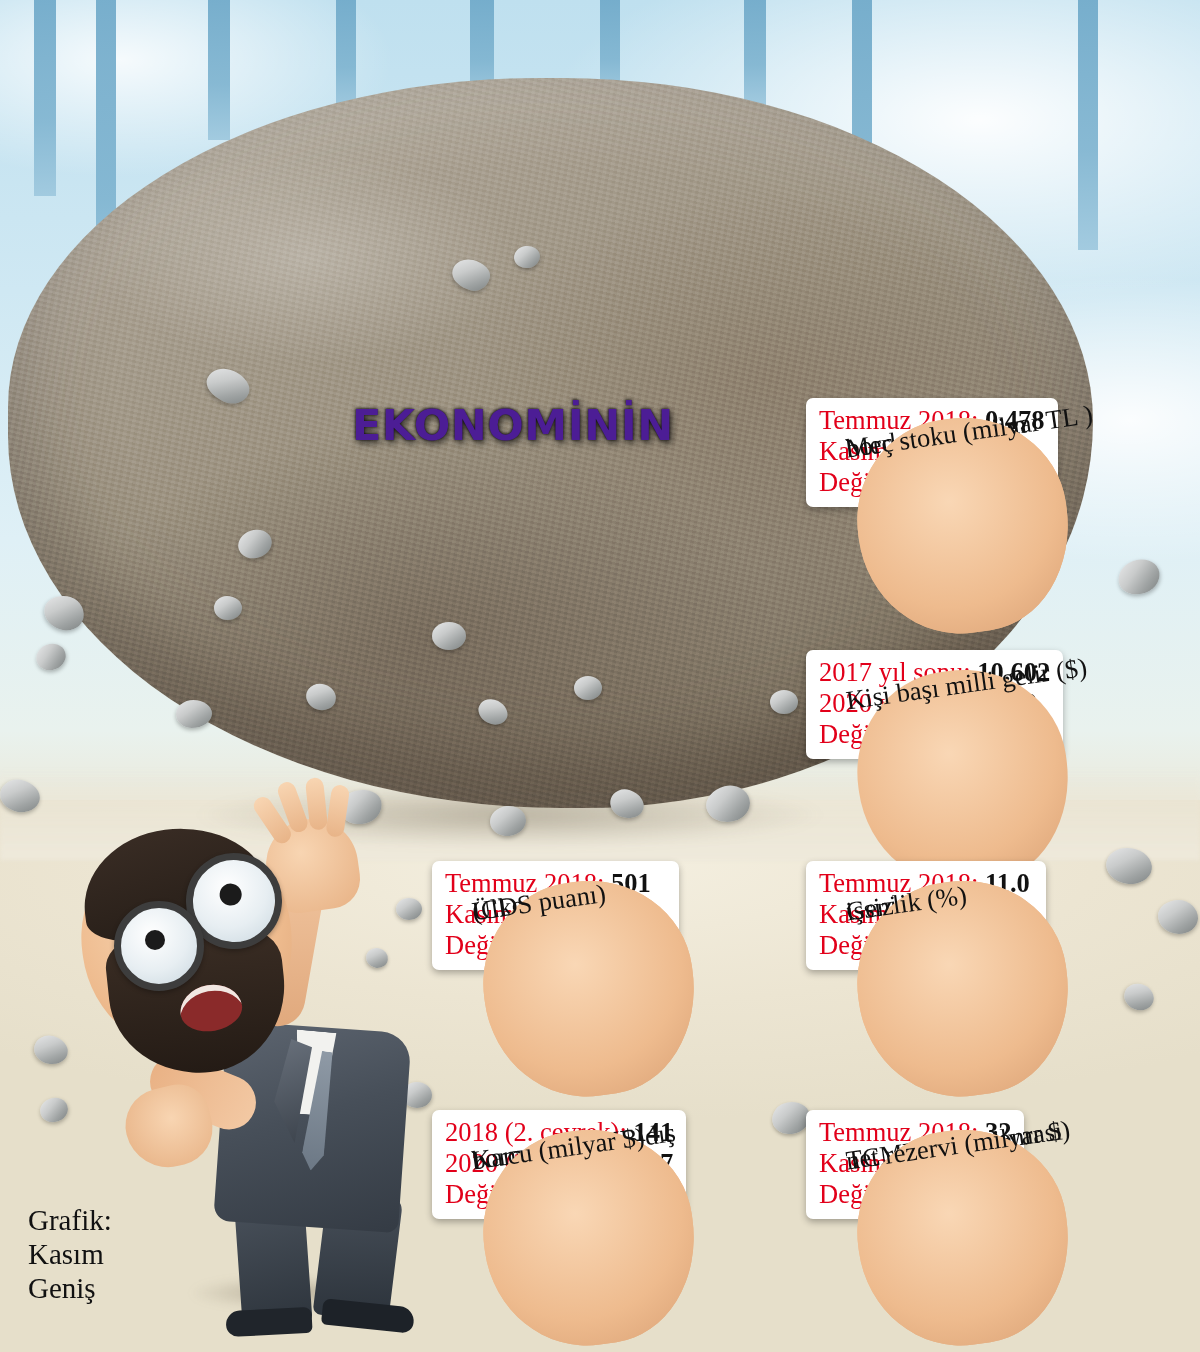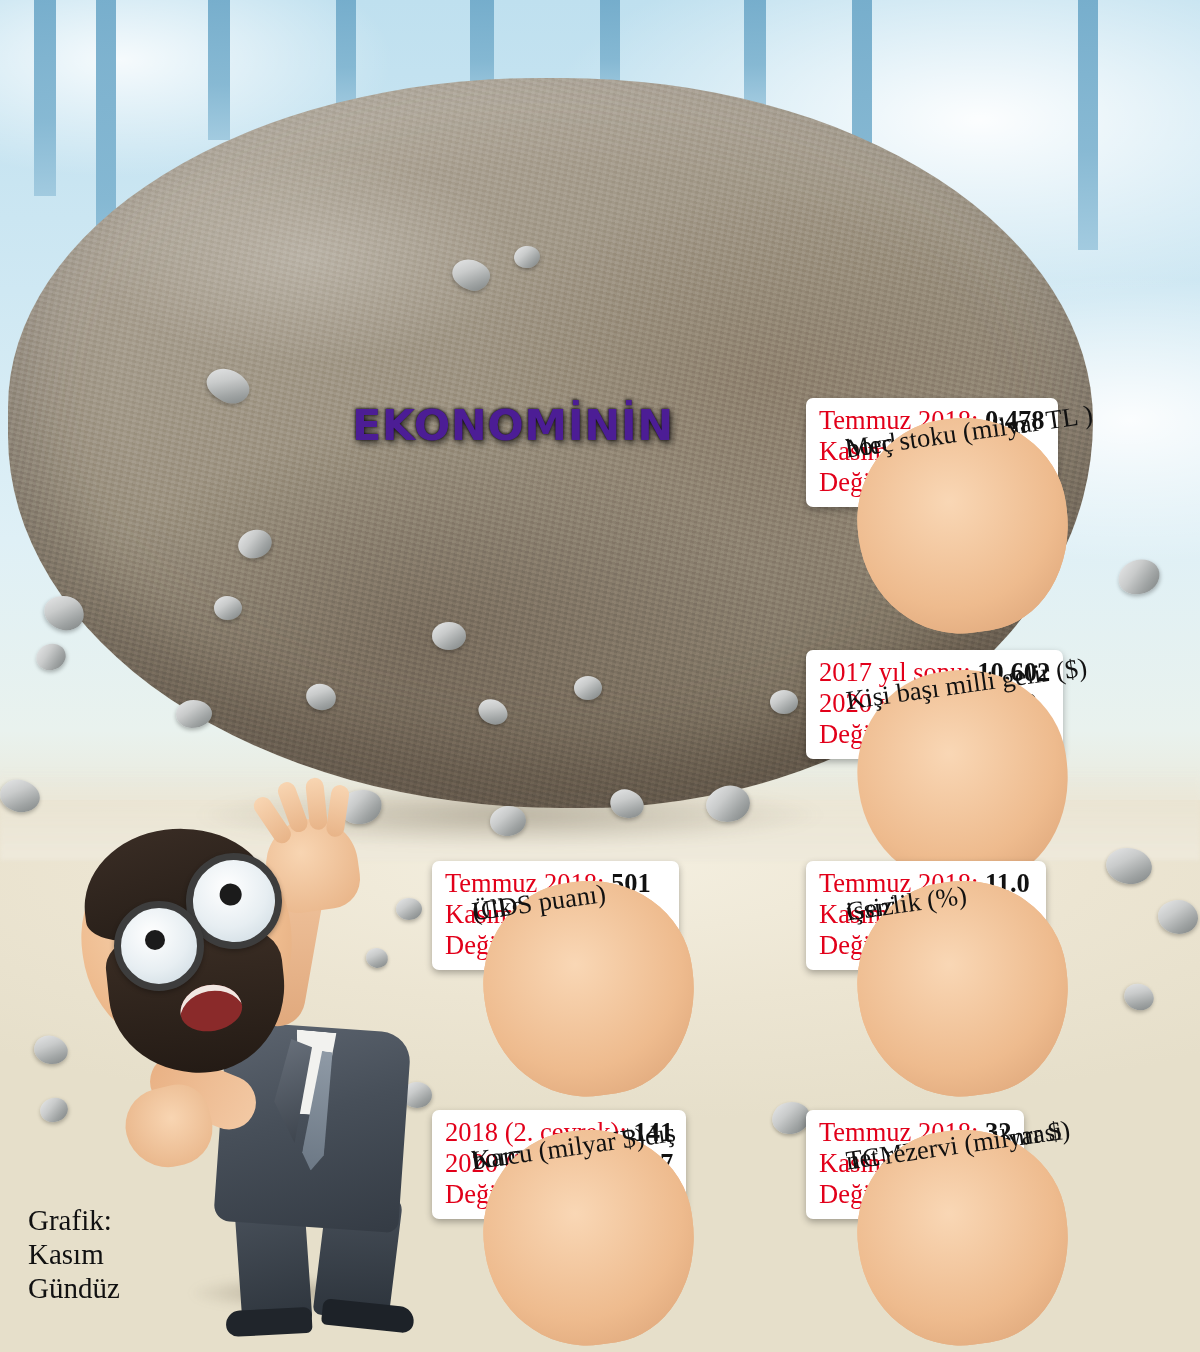--- a/index.html
+++ b/index.html
@@ -365,21 +365,21 @@
       <div class="pupil" style="left:26px;top:24px;width:22px;height:22px;"></div>
     </div>
     <div class="glasses-l">
       <div class="pupil" style="left:24px;top:22px;width:20px;height:20px;"></div>
     </div>
   </div>
 
   <div class="credit">
     <span>Grafik:</span>
     <span>Kasım</span>
-    <span>Gündüz</span>
+    <span>Geniş</span>
   </div>
 
   <div class="stat" id="stat-debt">
     <div class="head">Merkezi yönetim</div>
     <div class="head">borç stoku (milyar TL )</div>
     <div class="row"><span>Temmuz 2018:</span> <b>0.478</b></div>
     <div class="row"><span>Kasım 2020:</span> <b>1.935</b></div>
     <div class="row"><span>Değişim (%):</span> <b>92</b></div>
   </div>
 

